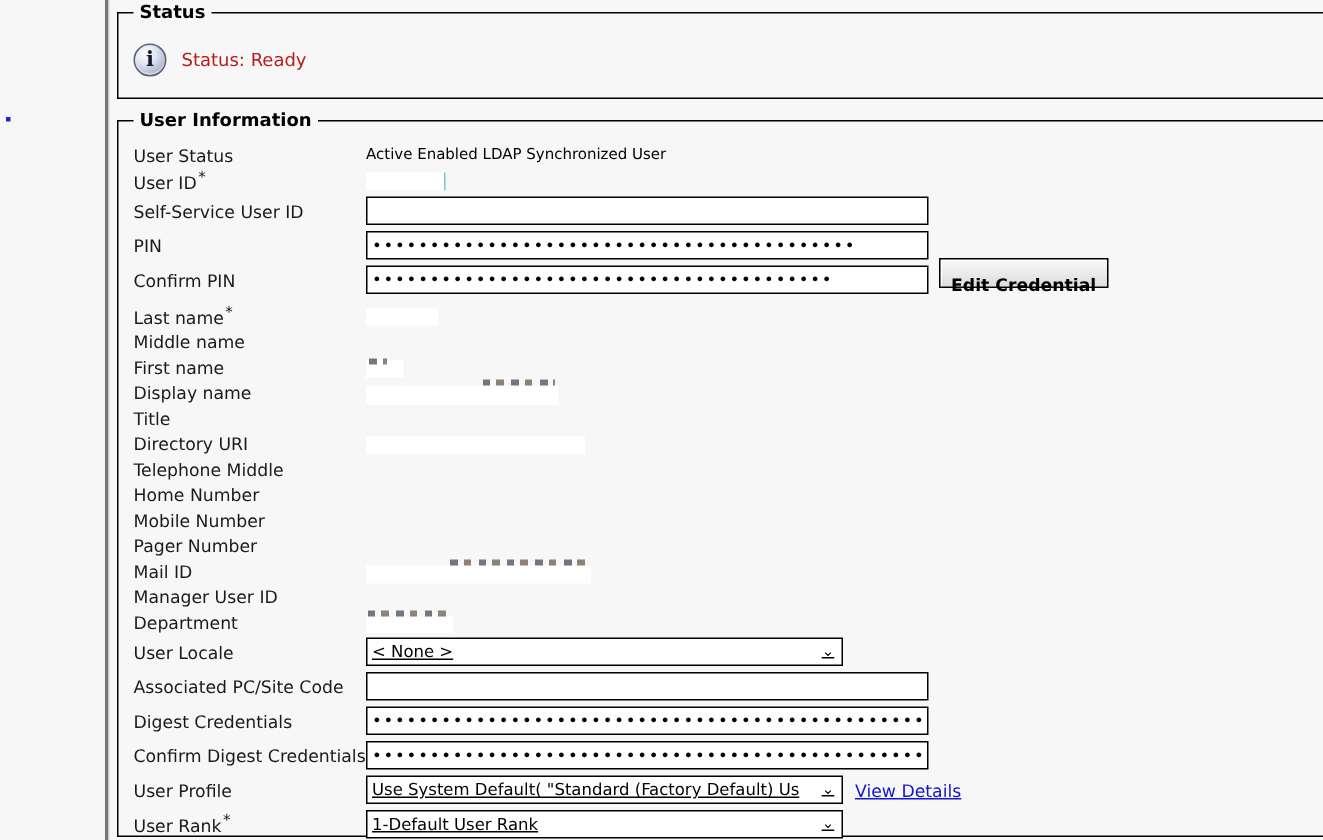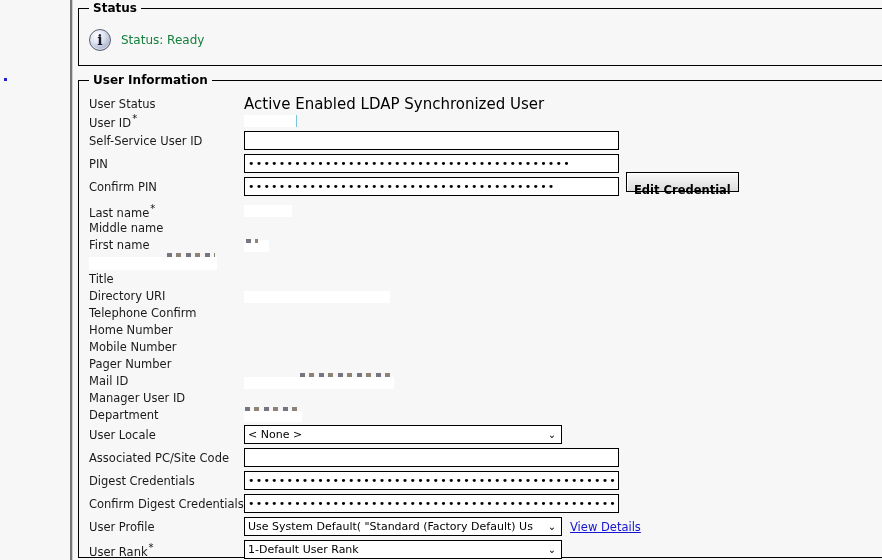--- a/index.html
+++ b/index.html
@@ -99,21 +99,21 @@
     font-family: "DejaVu Serif", serif;
     font-weight: bold;
     font-size: 14px;
     color: #1a1a2e;
     line-height: 1;
     box-sizing: border-box;
   }
   .status-text {
     margin-left: 10px;
     font-size: 12px;
-    color: #15803d;
+    color: #b91c1c;
   }
 
   
   .form {
     position: absolute;
     left: 10px;
     top: 14px;
     right: 0;
   }
   .row {
@@ -133,21 +133,21 @@
     line-height: 14px;
   }
   .lbl .req {
     color: #111;
     font-size: 10px;
     vertical-align: super;
     margin-left: 1px;
   }
 
   .val {
-    font-size: 15px;
+    font-size: 10px;
     color: #000;
     white-space: nowrap;
   }
 
   
   .tinput {
     height: 19px;
     border: 1px solid #000;
     background: #fff;
     box-sizing: border-box;
@@ -182,20 +182,21 @@
     border: 1px solid #000;
     background: #fff;
     box-sizing: border-box;
     font-size: 11px;
     color: #000;
     display: flex;
     align-items: center;
     padding: 0 3px;
     position: relative;
     overflow: hidden;
+    text-decoration: underline;
   }
   .sel .sel-text {
     flex: 1;
     white-space: nowrap;
     overflow: hidden;
   }
   .sel .caret {
     width: 12px;
     flex: 0 0 12px;
     text-align: center;
@@ -320,40 +321,41 @@
 
       <div class="row">
         <div class="lbl">First name</div>
         <div class="redact-wrap">
           <span class="smudge" style="left:2px;top:2px;width:12px;"></span>
           <span class="redact" style="width:25px;height:12px;margin-top:3px;"></span>
         </div>
       </div>
 
       <div class="row">
+        <div class="lbl">Display name</div>
         <div class="redact-wrap">
           <span class="smudge" style="left:78px;top:0px;width:48px;"></span>
           <span class="redact" style="width:128px;height:13px;margin-top:4px;"></span>
         </div>
       </div>
 
       <div class="row">
         <div class="lbl">Title</div>
         <div class="val"></div>
       </div>
 
       <div class="row">
         <div class="lbl">Directory URI</div>
         <div class="redact-wrap">
           <span class="redact" style="width:146px;height:12px;margin-top:3px;"></span>
         </div>
       </div>
 
       <div class="row">
-        <div class="lbl">Telephone Confirm</div>
+        <div class="lbl">Telephone Middle</div>
         <div class="val"></div>
       </div>
 
       <div class="row">
         <div class="lbl">Home Number</div>
         <div class="val"></div>
       </div>
 
       <div class="row">
         <div class="lbl">Mobile Number</div>

